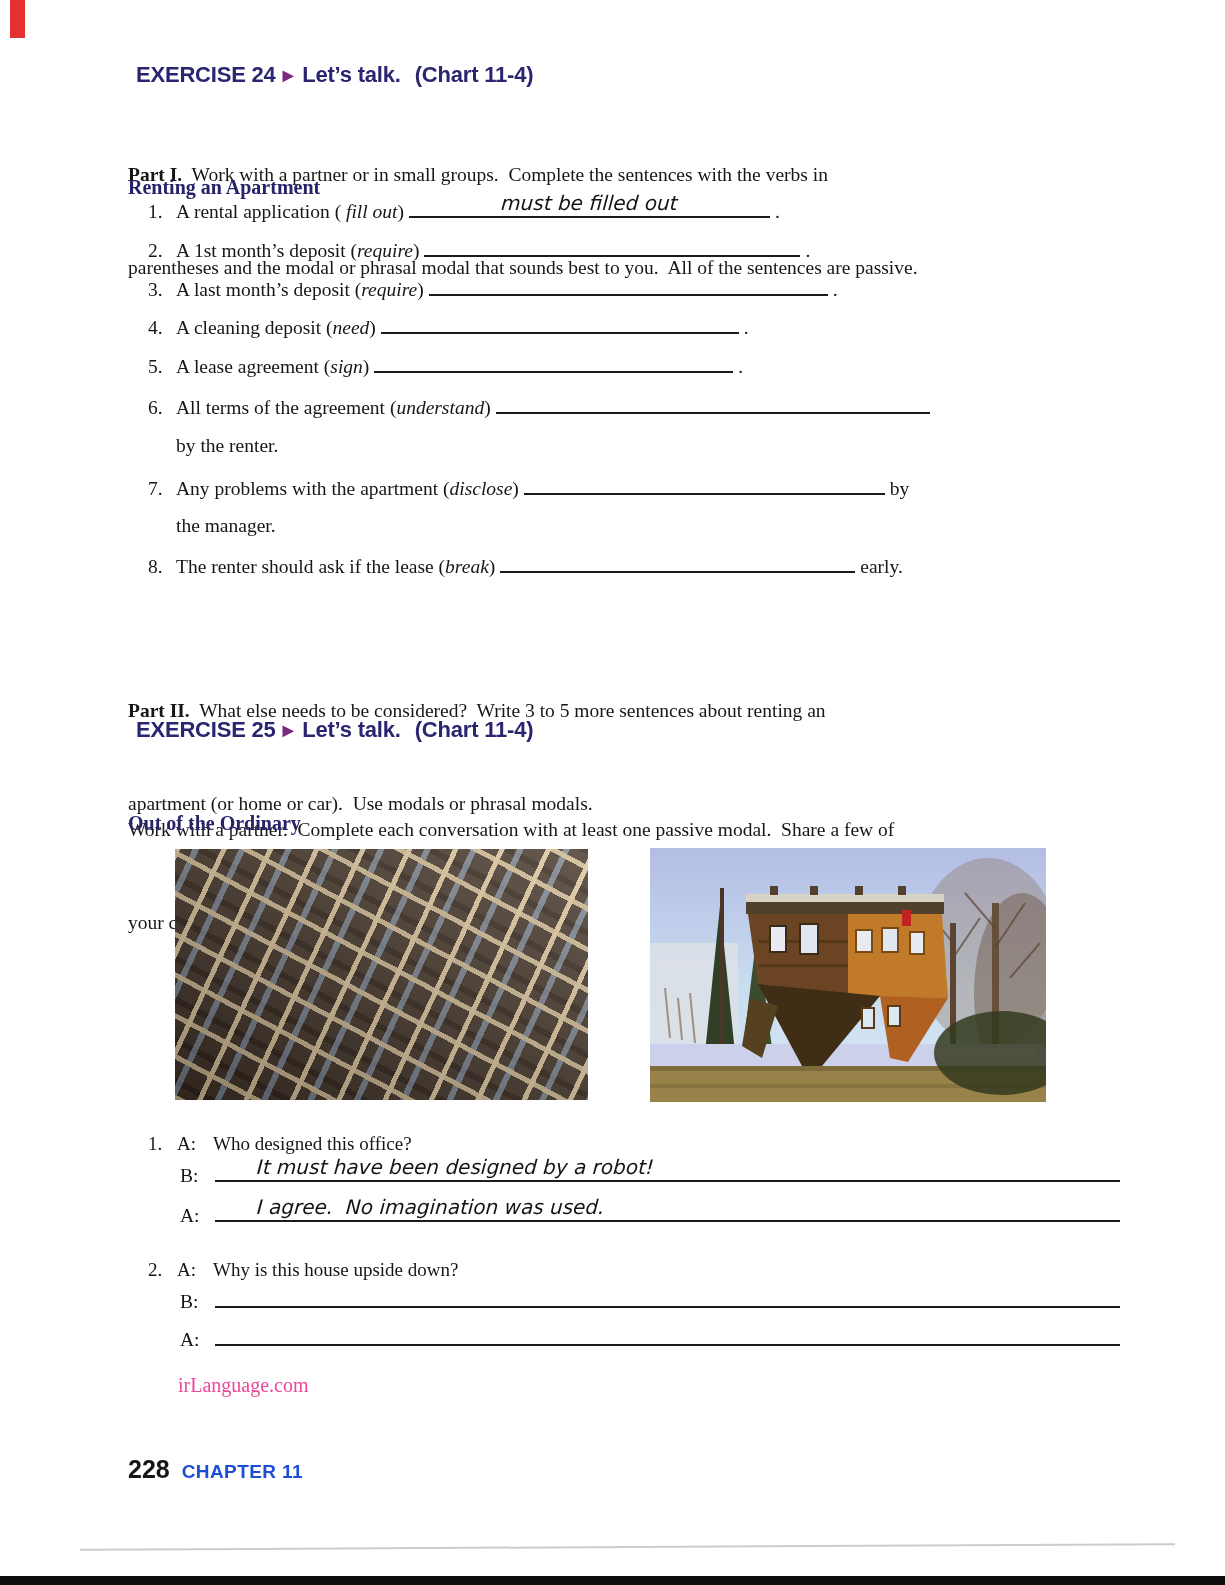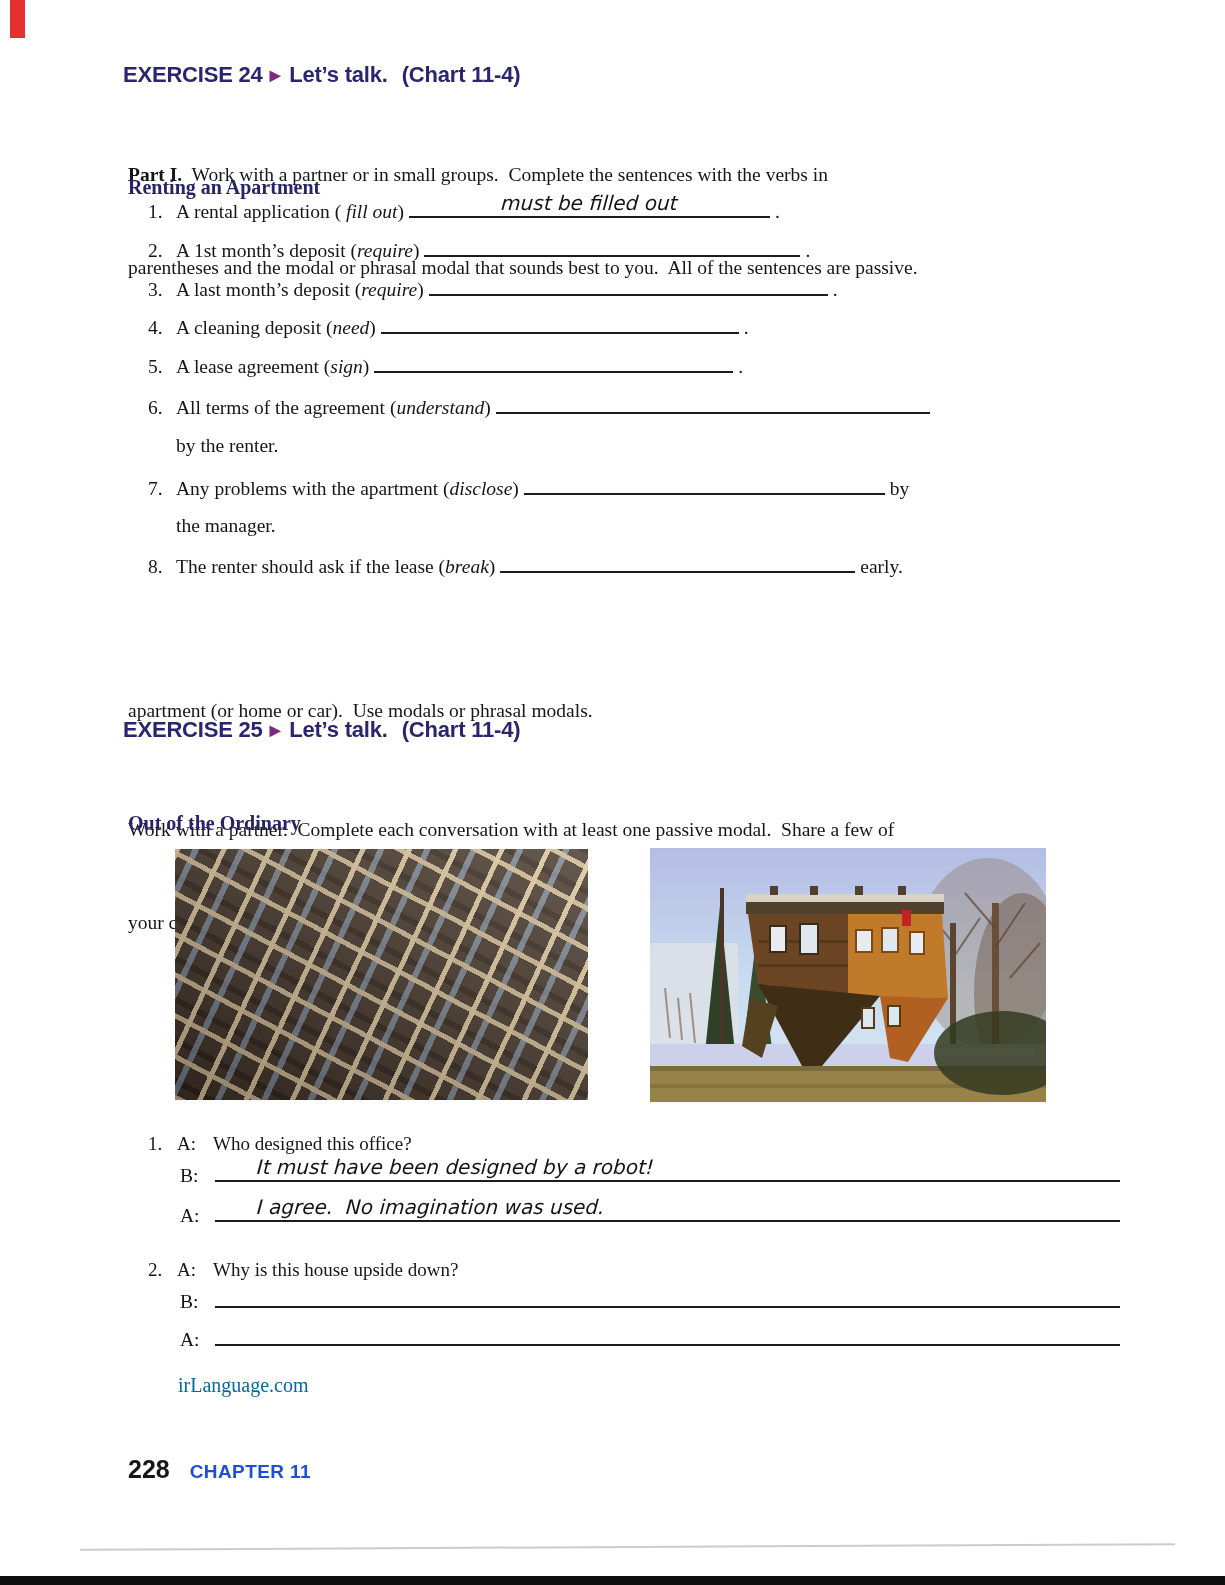--- a/index.html
+++ b/index.html
@@ -3,21 +3,21 @@
 <meta charset="utf-8">
 <style>
   html,body{margin:0;padding:0;background:#ffffff;}
   .page{position:relative;width:1225px;height:1585px;background:#ffffff;overflow:hidden;
         font-family:"Liberation Serif",serif;color:#161616;}
 
   
   .red-tab{position:absolute;left:10px;top:0;width:15px;height:38px;background:#e53030;}
 
   
-  .exheader{position:absolute;left:123px;font-family:"Liberation Sans",sans-serif;
+  .exheader{position:absolute;left:136px;font-family:"Liberation Sans",sans-serif;
             font-weight:bold;font-size:22px;color:#2a2570;letter-spacing:-0.2px;white-space:pre;}
   .exheader .arrow{font-size:14px;color:#7b2a80;margin:0 7px;vertical-align:2px;}
   .exheader .chart{margin-left:14px;}
   .exheader .talk{margin-left:2px;}
 
   
   .para{position:absolute;left:128px;width:1005px;font-size:19.5px;line-height:31px;white-space:pre-wrap;}
   .plabel{font-weight:bold;}
 
   .topic{position:absolute;left:128px;font-size:20px;font-weight:bold;color:#272368;white-space:pre;}
@@ -49,22 +49,22 @@
     background-image:
       linear-gradient(to bottom left, rgba(255,246,228,0.20), rgba(10,5,0,0.30)),
       repeating-linear-gradient(115deg, #dcc7a0 0 5px, rgba(220,199,160,0) 5px 42px),
       repeating-linear-gradient(28deg, #cdb894 0 5px, rgba(205,184,148,0) 5px 36px),
       repeating-linear-gradient(115deg, transparent 0 16px, rgba(165,195,230,0.55) 16px 22px, transparent 22px 42px),
       repeating-linear-gradient(28deg, transparent 0 14px, rgba(25,14,8,0.45) 14px 20px, transparent 20px 36px);}
   .house{left:650px;top:848px;width:396px;height:254px;background:#c3d4ec;}
   .house svg{display:block;width:100%;height:100%;}
 
   
-  .watermark{position:absolute;left:178px;font-size:20px;color:#0369a1;white-space:pre;}
-  .footer{position:absolute;left:128px;display:flex;align-items:baseline;gap:20px;
+  .watermark{position:absolute;left:178px;font-size:20px;color:#ec4899;white-space:pre;}
+  .footer{position:absolute;left:128px;display:flex;align-items:baseline;gap:12px;
           font-family:"Liberation Sans",sans-serif;font-weight:bold;}
   .footer .pgnum{font-size:25px;color:#161616;}
   .footer .chap{font-size:19px;color:#1d4ed8;letter-spacing:0.4px;}
 
   
   .edge-line{position:absolute;left:80px;top:1546px;width:1095px;height:2px;background:#cccccc;
              transform:rotate(-0.3deg);}
   .bottom-bar{position:absolute;left:0;top:1576px;width:1225px;height:9px;background:#0e0e0e;}
 </style>
 </head>
@@ -96,20 +96,21 @@
   <div class="item" style="top:394px"><span class="num">6.</span><span>All terms of the agreement (</span><span class="v">understand</span><span>)</span><span class="blank b6"></span></div>
   <div class="contline" style="top:435px">by the renter.</div>
 
   <div class="item" style="top:475px"><span class="num">7.</span><span>Any problems with the apartment (</span><span class="v">disclose</span><span>)</span><span class="blank b7"></span><span>by</span></div>
   <div class="contline" style="top:515px">the manager.</div>
 
   <div class="item" style="top:553px"><span class="num">8.</span><span>The renter should ask if the lease (</span><span class="v">break</span><span>)</span><span class="blank b8"></span><span>early.</span></div>
 
 
   <div class="para" style="top:633px">
+    <div><span class="plabel">Part II.</span>  <span>What else needs to be considered?  Write 3 to 5 more sentences about renting an</span></div>
     <div>apartment (or home or car).  Use modals or phrasal modals.</div>
   </div>
 
   <div class="exheader" style="top:717px"><span>EXERCISE 25</span><span class="arrow">▶</span><span class="talk">Let’s talk.</span><span class="chart">(Chart 11-4)</span></div>
 
   <div class="para" style="top:752px">
     <div>Work with a partner.  Complete each conversation with at least one passive modal.  Share a few of</div>
     <div>your conversations with the class.</div>
   </div>
 

